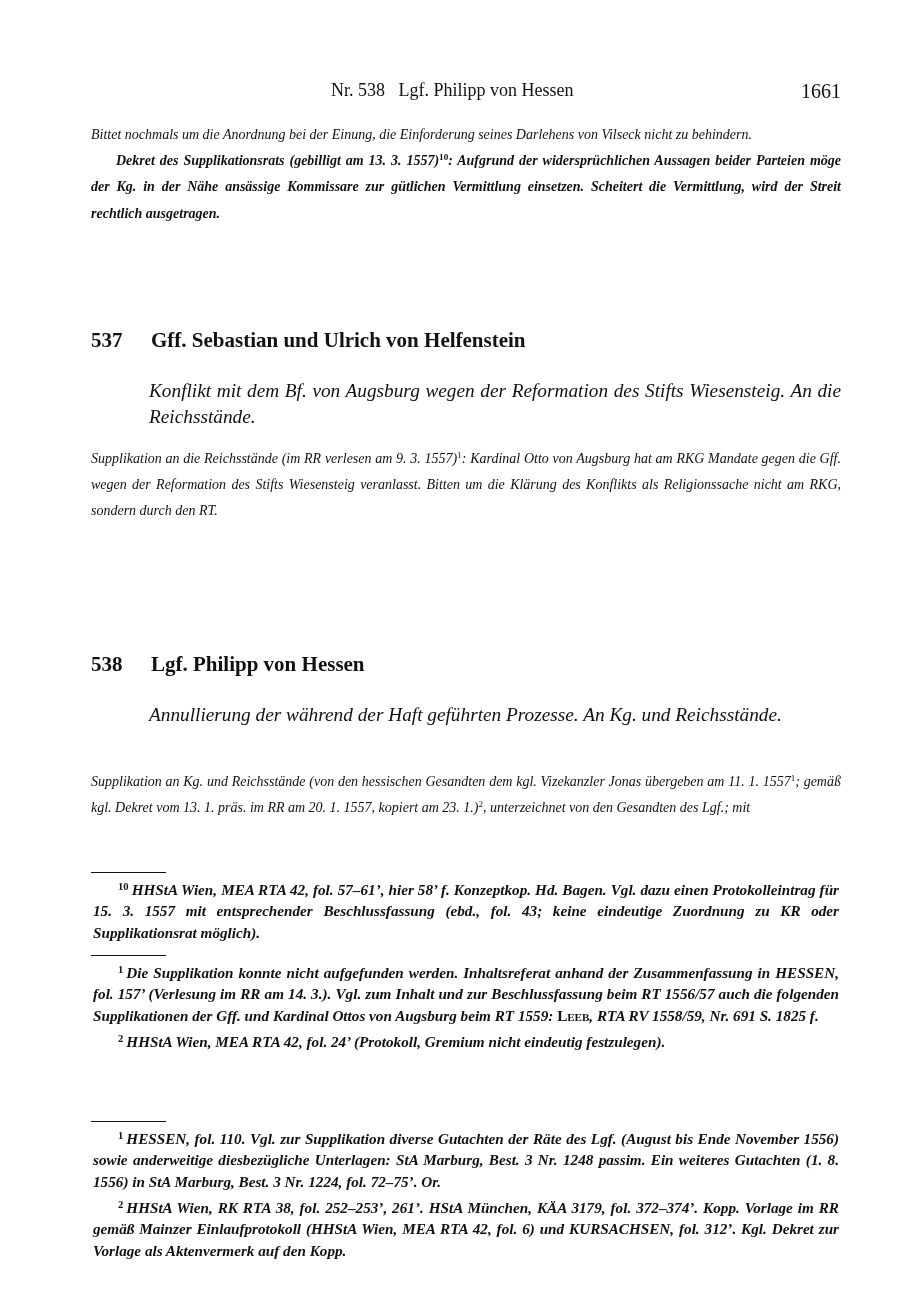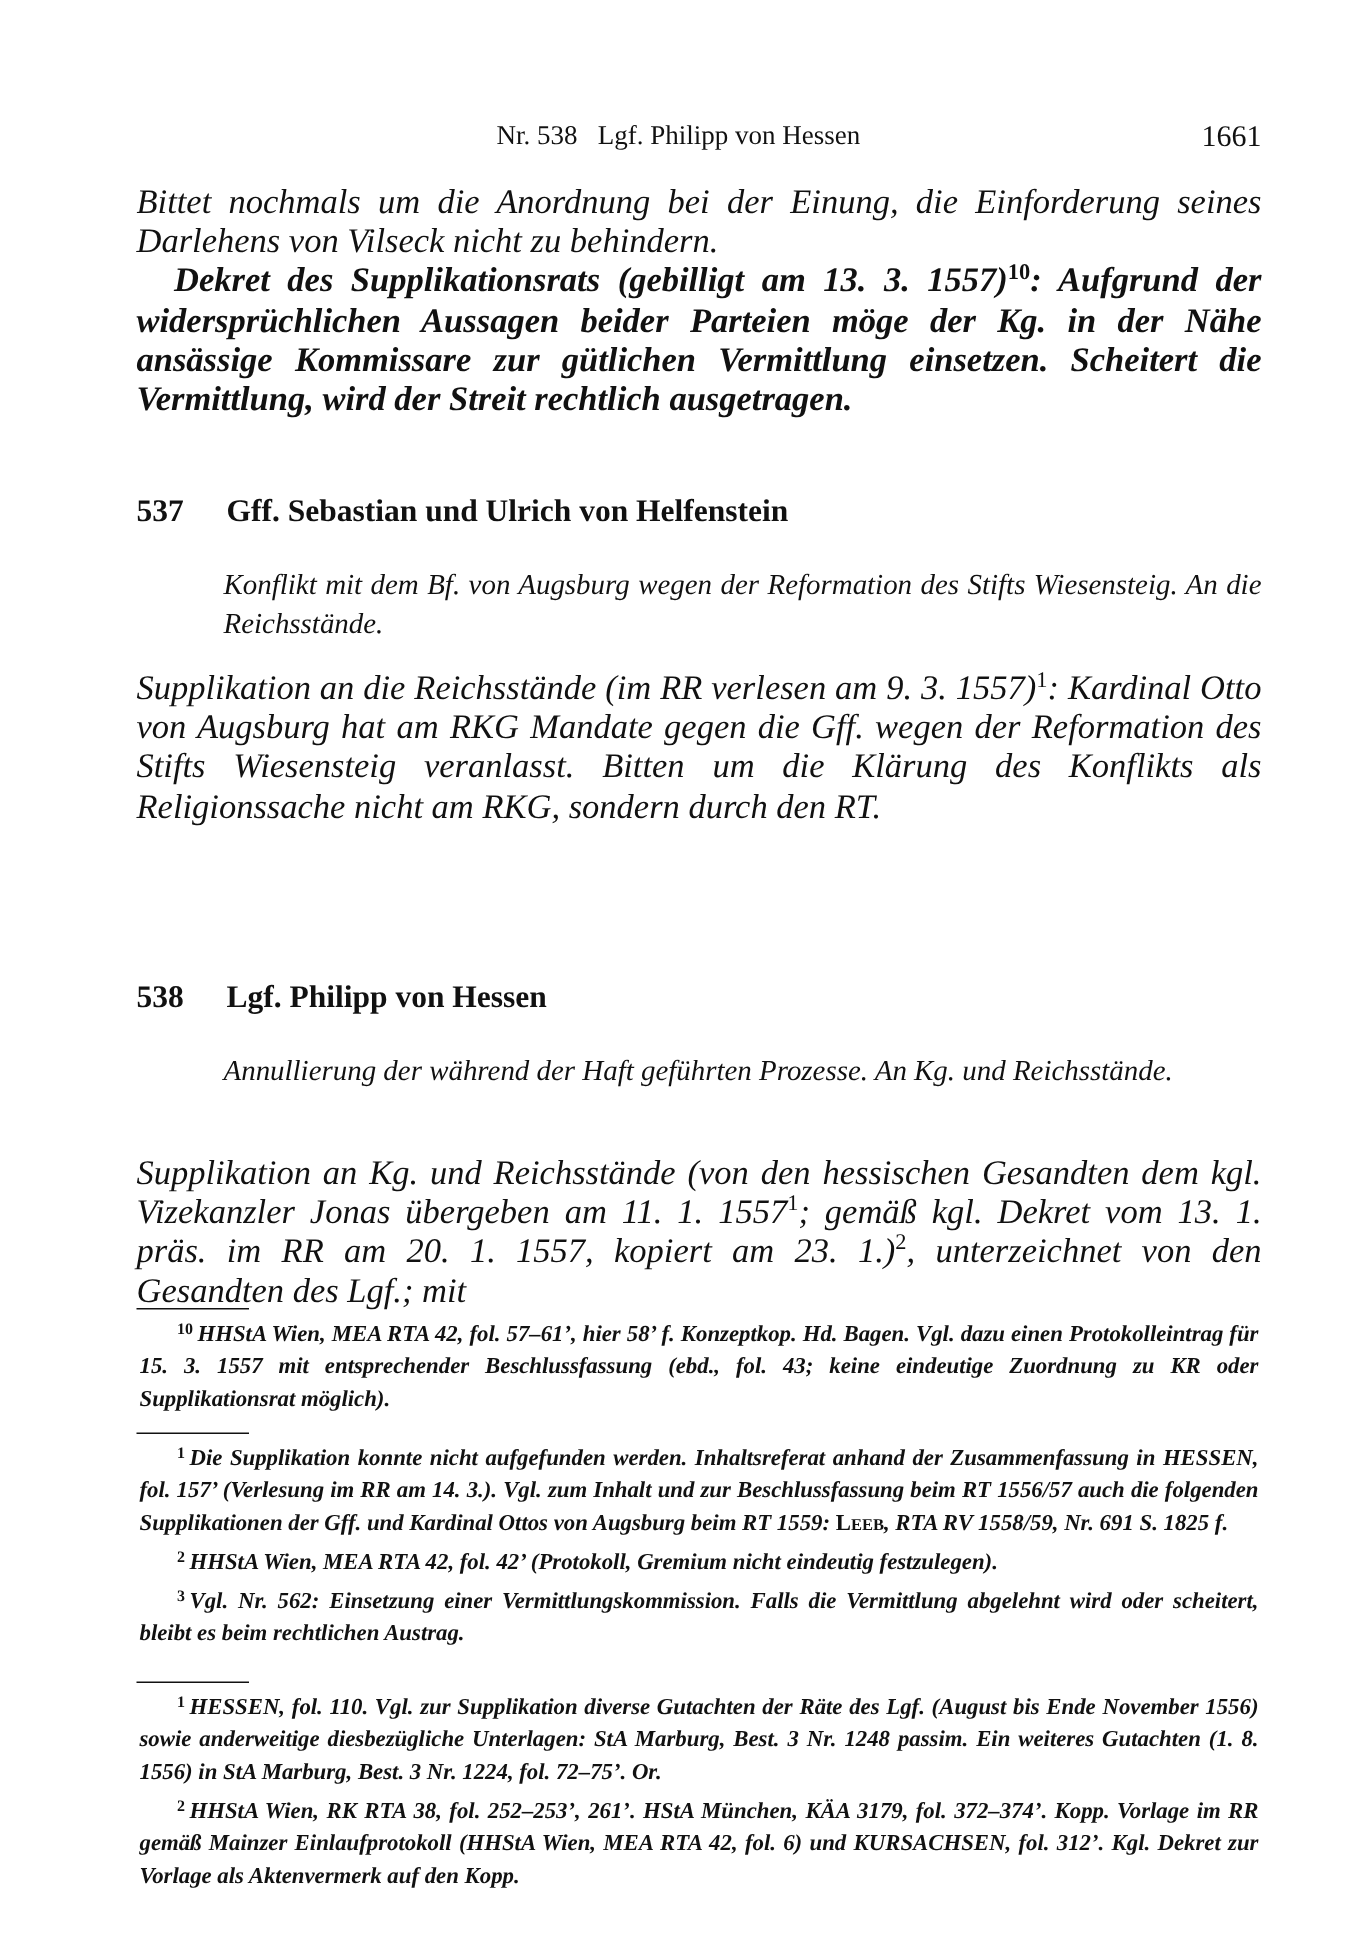--- a/index.html
+++ b/index.html
@@ -3,21 +3,21 @@
 <meta charset="utf-8">
 <style>
   html, body { margin: 0; padding: 0; background: #ffffff; }
   body { width: 900px; height: 1300px; position: relative; overflow: hidden;
          font-family: "Liberation Serif", "DejaVu Serif", serif; color: #111; }
   .page { position: absolute; left: 91px; top: 0; width: 750px; }
   .running-head { position: absolute; top: 80px; left: 0; width: 750px; height: 24px;
                   font-size: 18px; }
   .running-head .title { position: absolute; left: 240px; top: 0; }
   .running-head .pageno { position: absolute; right: 0; top: 0; font-size: 20px; }
-  .body-text { font-style: italic; font-size: 23px; line-height: 26.2px; text-align: justify;
+  .body-text { font-style: italic; font-size: 14px; line-height: 26.2px; text-align: justify;
                margin: 0; }
   .indent { text-indent: 25px; font-weight: bold; }
   .block { position: absolute; left: 0; width: 750px; }
   .heading { font-size: 21px; font-weight: bold; font-style: normal; }
   .heading .num { display: inline-block; width: 60px; }
   .regest { position: absolute; left: 58px; width: 692px; font-style: italic;
             font-size: 19.3px; line-height: 26.2px; text-align: justify; margin: 0; }
   sup { font-size: 0.65em; vertical-align: 0.55em; line-height: 0; font-style: normal; }
   .fn-sep { position: absolute; left: 0; width: 75px; height: 0; border-top: 1px solid #111; }
   .fn { font-style: italic; font-size: 15.2px; line-height: 21.4px; text-align: justify; margin: 2px; }
@@ -58,22 +58,21 @@
   </div>
 
   <div class="fn-sep" style="top:872px;"></div>
   <div class="block" style="top:874px;">
     <p class="fn indent"><span class="mark">10</span><span>HHStA Wien, MEA RTA 42, fol. 57–61’, hier 58’ f. Konzeptkop. Hd. Bagen. Vgl. dazu einen Protokolleintrag für 15. 3. 1557 mit entsprechender Beschlussfassung (ebd., fol. 43; keine eindeutige Zuordnung zu KR oder Supplikationsrat möglich).</span></p>
   </div>
 
   <div class="fn-sep" style="top:955px;"></div>
   <div class="block" style="top:957px;">
     <p class="fn indent"><span class="mark">1</span><span>Die Supplikation konnte nicht aufgefunden werden. Inhaltsreferat anhand der Zusammenfassung in HESSEN, fol. 157’ (Verlesung im RR am 14. 3.). Vgl. zum Inhalt und zur Beschlussfassung beim RT 1556/57 auch die folgenden Supplikationen der Gff. und Kardinal Ottos von Augsburg beim RT 1559:</span> <span class="sc">Leeb</span><span>, RTA RV 1558/59, Nr. 691 S. 1825 f.</span></p>
-    <p class="fn indent"><span class="mark">2</span><span>HHStA Wien, MEA RTA 42, fol. 42’ (Protokoll, Gremium nicht eindeutig festzulegen).</span></p>
-    <p class="fn indent"><span class="mark">3</span><span>Vgl. Nr. 562: Einsetzung einer Vermittlungskommission. Falls die Vermittlung abgelehnt wird oder scheitert, bleibt es beim rechtlichen Austrag.</span></p>
+    <p class="fn indent"><span class="mark">2</span><span>HHStA Wien, MEA RTA 42, fol. 24’ (Protokoll, Gremium nicht eindeutig festzulegen).</span></p>
   </div>
 
   <div class="fn-sep" style="top:1121px;"></div>
   <div class="block" style="top:1123px;">
     <p class="fn indent"><span class="mark">1</span><span>HESSEN, fol. 110. Vgl. zur Supplikation diverse Gutachten der Räte des Lgf. (August bis Ende November 1556) sowie anderweitige diesbezügliche Unterlagen: StA Marburg, Best. 3 Nr. 1248 passim. Ein weiteres Gutachten (1. 8. 1556) in StA Marburg, Best. 3 Nr. 1224, fol. 72–75’. Or.</span></p>
     <p class="fn indent"><span class="mark">2</span><span>HHStA Wien, RK RTA 38, fol. 252–253’, 261’. HStA München, KÄA 3179, fol. 372–374’. Kopp. Vorlage im RR gemäß Mainzer Einlaufprotokoll (HHStA Wien, MEA RTA 42, fol. 6) und KURSACHSEN, fol. 312’. Kgl. Dekret zur Vorlage als Aktenvermerk auf den Kopp.</span></p>
   </div>
 
 </div>
 

